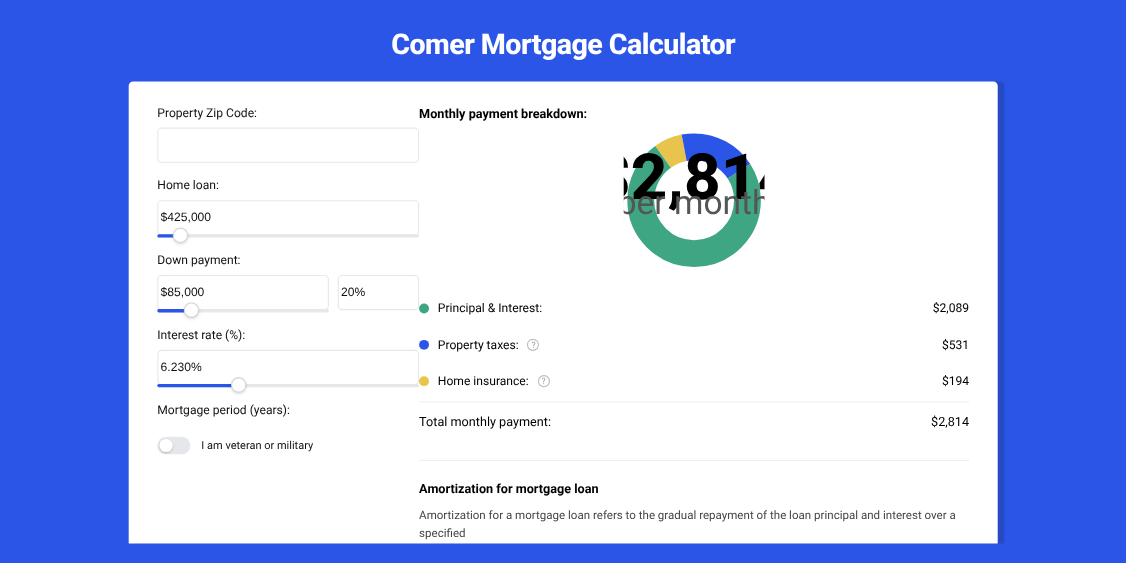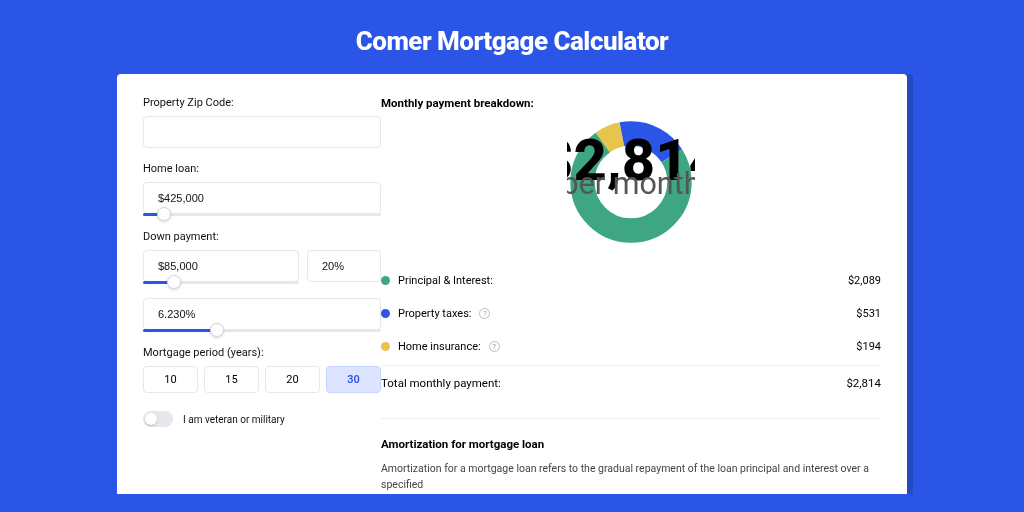--- a/index.html
+++ b/index.html
@@ -29,21 +29,21 @@
     padding: 22px 26px 0 26px;
     display: flex;
   }
   .left { width: 238px; flex-shrink: 0; }
   .right { flex: 1; }
   .lbl { font-size: 11px; color: #111; margin-bottom: 7px; display: block; }
   .inp {
     width: 100%;
     border: 1px solid #e5e7eb;
     border-radius: 4px;
-    padding: 9px 14px;
+    padding: 9px 2px;
     font-size: 11px;
     color: #111;
     background: #fff;
   }
   .field { margin-bottom: 14px; position: relative; }
   .slider-track {
     height: 3px;
     background: #e5e7eb;
     border-radius: 2px;
     position: relative;
@@ -156,35 +156,30 @@
             <div class="slider-thumb" id="dp-thumb" style="left: 20%;"></div>
           </div>
         </div>
         <div class="col2">
           <input class="inp" value="20%" style="">
         </div>
       </div>
     </div>
 
     <div class="field">
+      <label class="lbl">Interest rate (%):</label>
       <input class="inp" value="6.230%" style="">
       <div class="slider-track">
         <div class="slider-fill" id="ir-fill" style="width: 31%;"></div>
         <div class="slider-thumb" id="ir-thumb" style="left: 31%;"></div>
       </div>
     </div>
 
     <div class="field">
       <label class="lbl">Mortgage period (years):</label>
-      <div class="period-btns" id="period-btns">
-          <div class="pbtn">10</div>
-          <div class="pbtn">15</div>
-          <div class="pbtn">20</div>
-          <div class="pbtn active">30</div>
-        </div>
     </div>
 
     <div class="toggle-row">
       <div class="toggle"></div>
       <span class="toggle-lbl">I am veteran or military</span>
     </div>
 
   </div>
 
   <div class="right">

